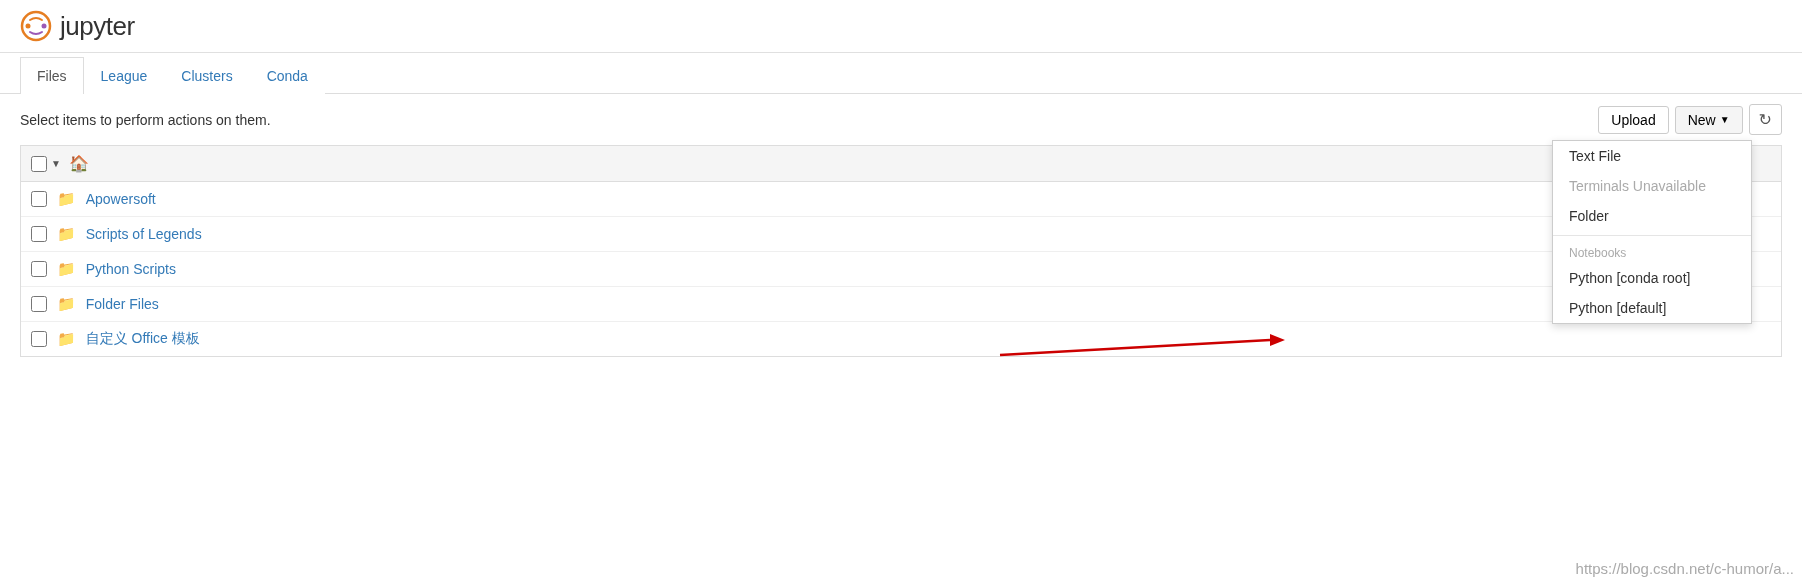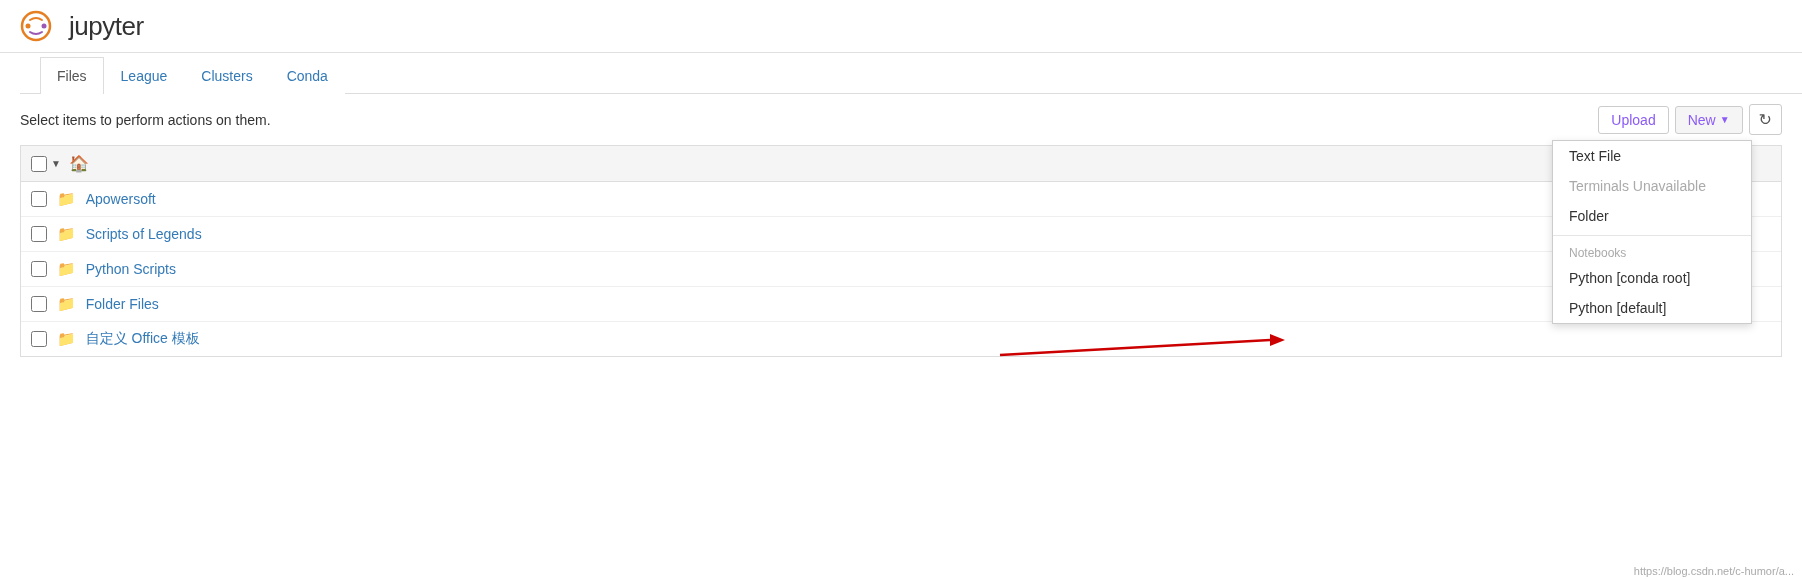--- a/index.html
+++ b/index.html
@@ -13,40 +13,39 @@
     
     .header {
       display: flex;
       align-items: center;
       padding: 10px 20px;
       border-bottom: 1px solid #e0e0e0;
     }
     .jupyter-logo {
       display: flex;
       align-items: center;
-      gap: 17px;
+      gap: 8px;
     }
     .jupyter-logo-icon {
       width: 32px;
       height: 32px;
     }
     .jupyter-logo-text {
       font-size: 26px;
       font-weight: 400;
       color: #333;
       letter-spacing: -0.5px;
     }
 
     
     .tabs-bar {
       display: flex;
       padding: 0 20px;
       border-bottom: 1px solid #ddd;
       margin-top: 4px;
-      margin-left: 20px;
     }
     .tab {
       padding: 10px 16px;
       cursor: pointer;
       color: #337ab7;
       border: 1px solid transparent;
       border-bottom: none;
       margin-bottom: -1px;
       background: #fff;
       font-size: 14px;
@@ -75,21 +74,21 @@
       gap: 6px;
       position: relative;
     }
     .btn {
       padding: 5px 12px;
       border: 1px solid #ccc;
       background: #fff;
       border-radius: 3px;
       cursor: pointer;
       font-size: 14px;
-      color: #8b5cf6;
+      color: #000000;
     }
     .btn-new {
       background: #f5f5f5;
       display: flex;
       align-items: center;
       gap: 4px;
     }
     .btn-refresh {
       padding: 5px 9px;
       font-size: 16px;
@@ -181,21 +180,21 @@
     .dropdown-divider {
       height: 1px;
       background: #e5e5e5;
       margin: 4px 0;
     }
 
     .status-bar {
       position: fixed;
       bottom: 0;
       right: 0;
-      font-size: 11px;
+      font-size: 15px;
       color: #aaa;
       padding: 2px 8px;
     }
   </style>
 </head>
 <body>
 
 <div class="header">
   <div class="jupyter-logo">
 

